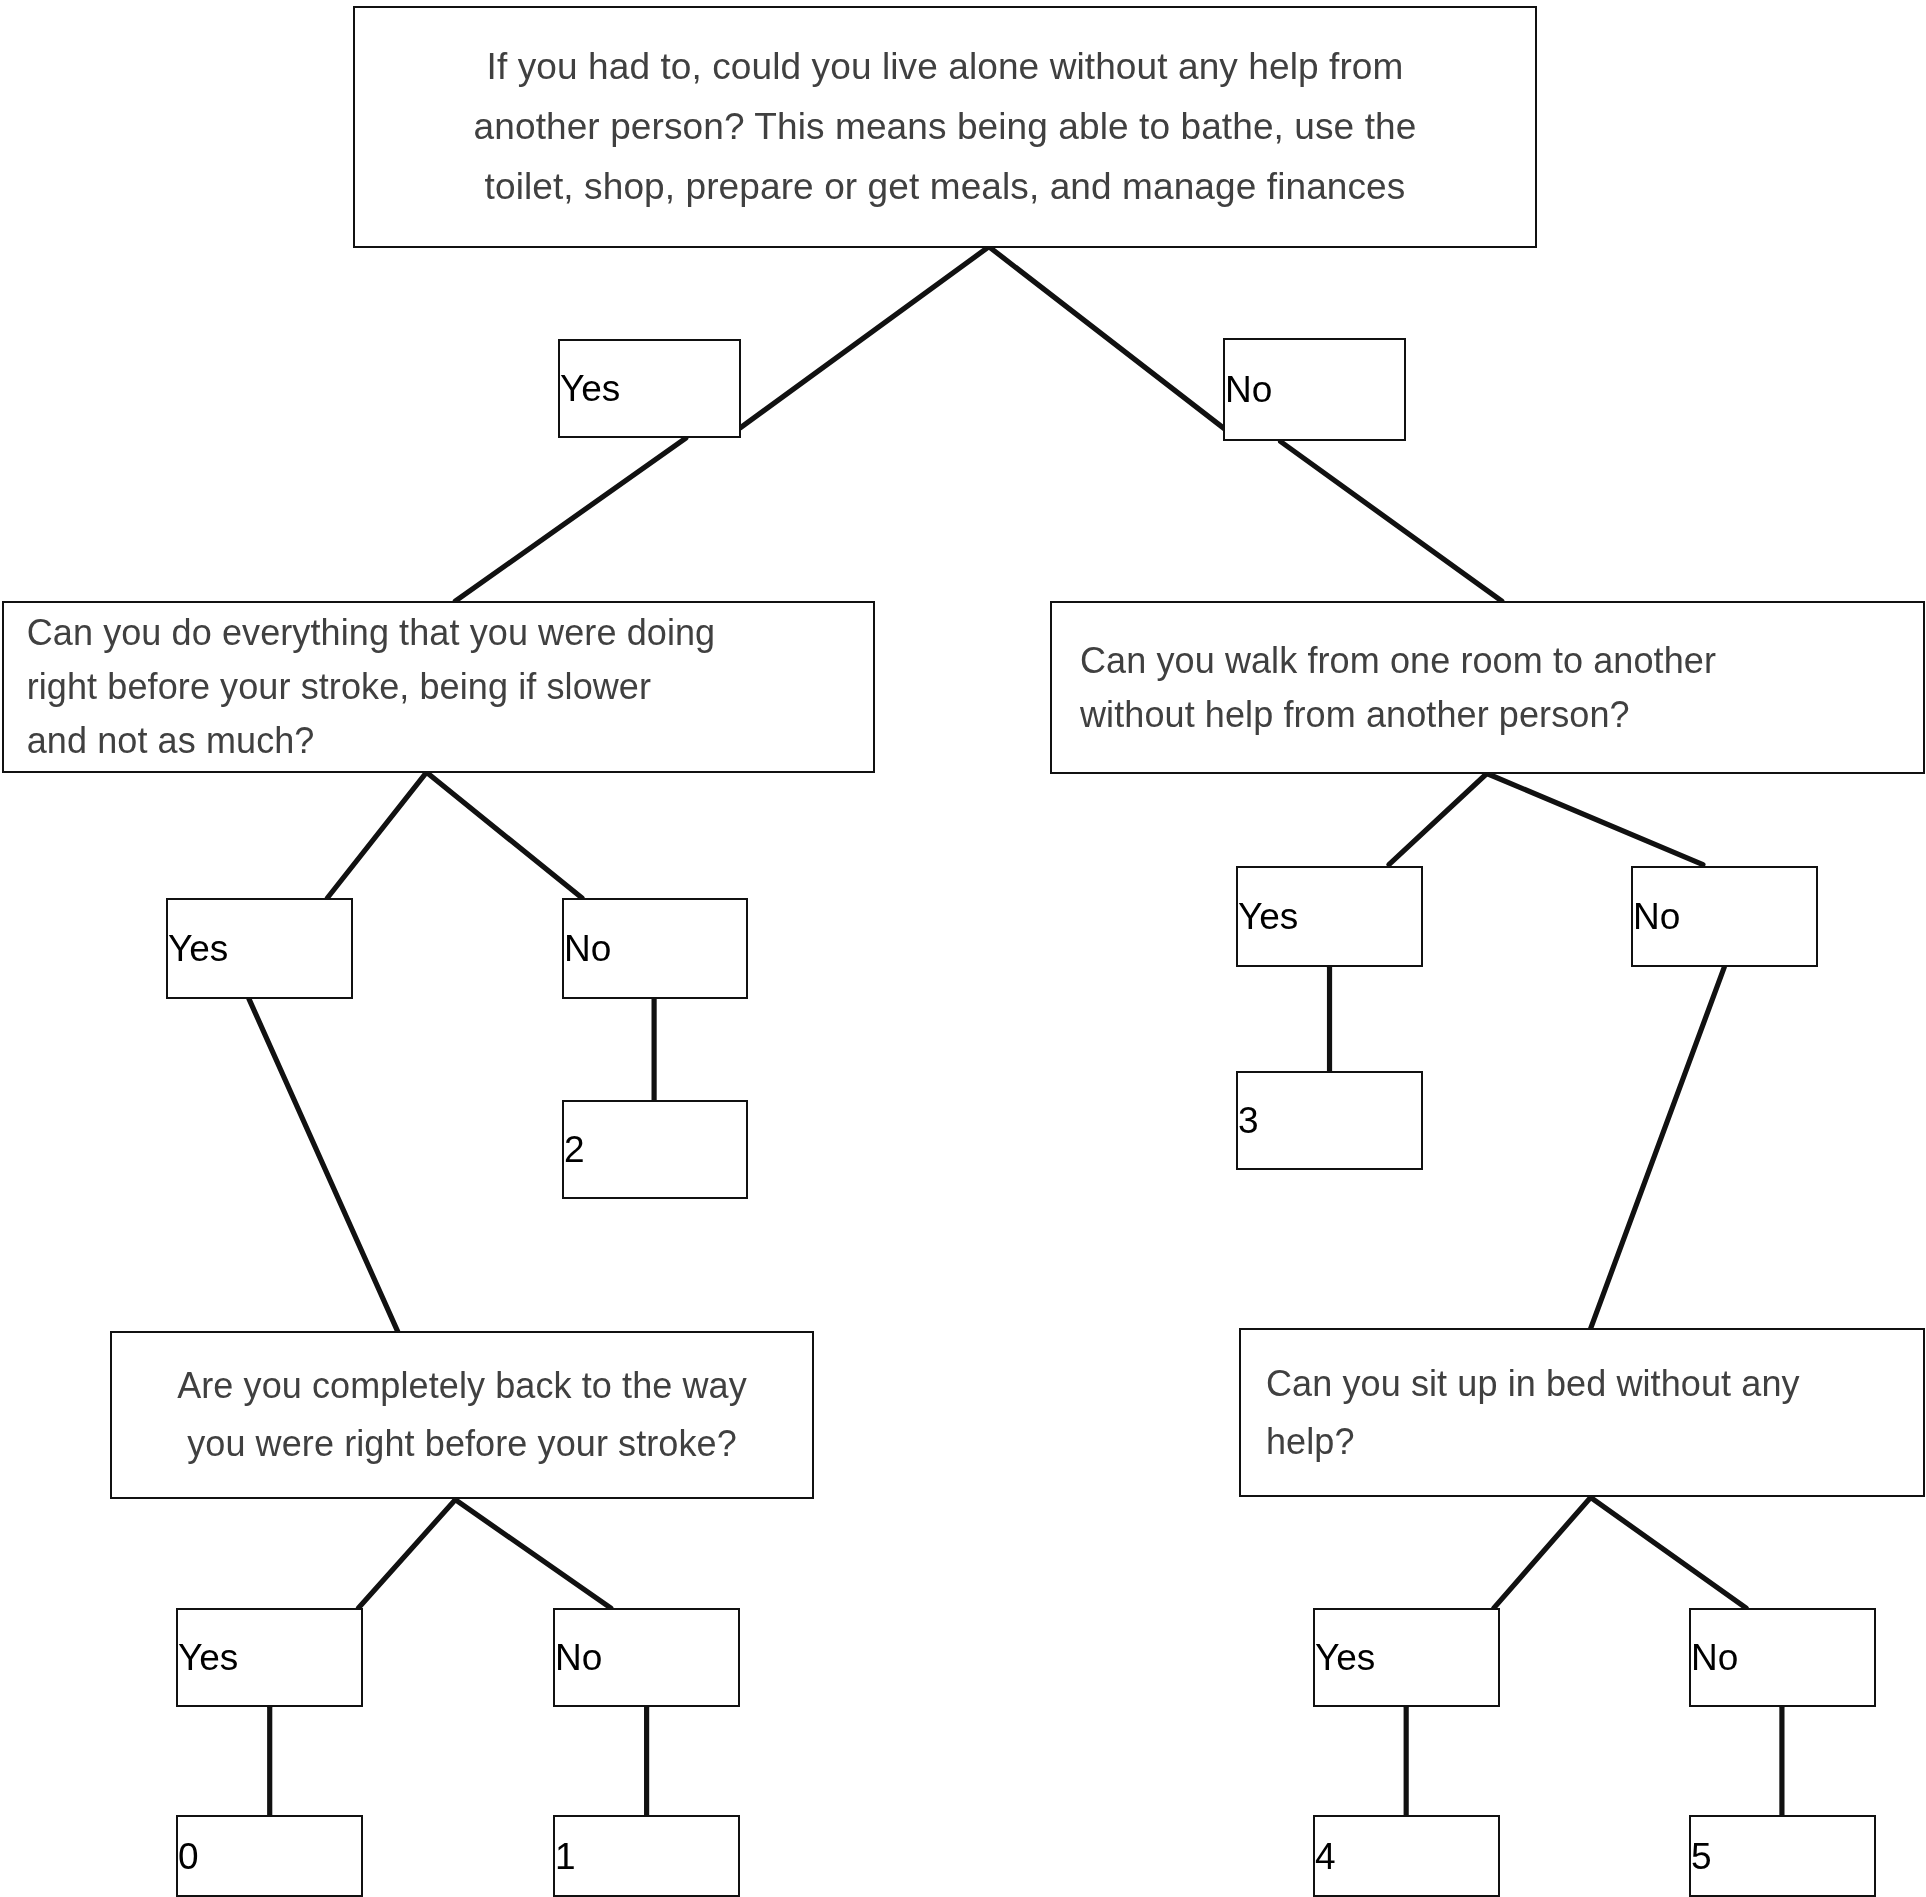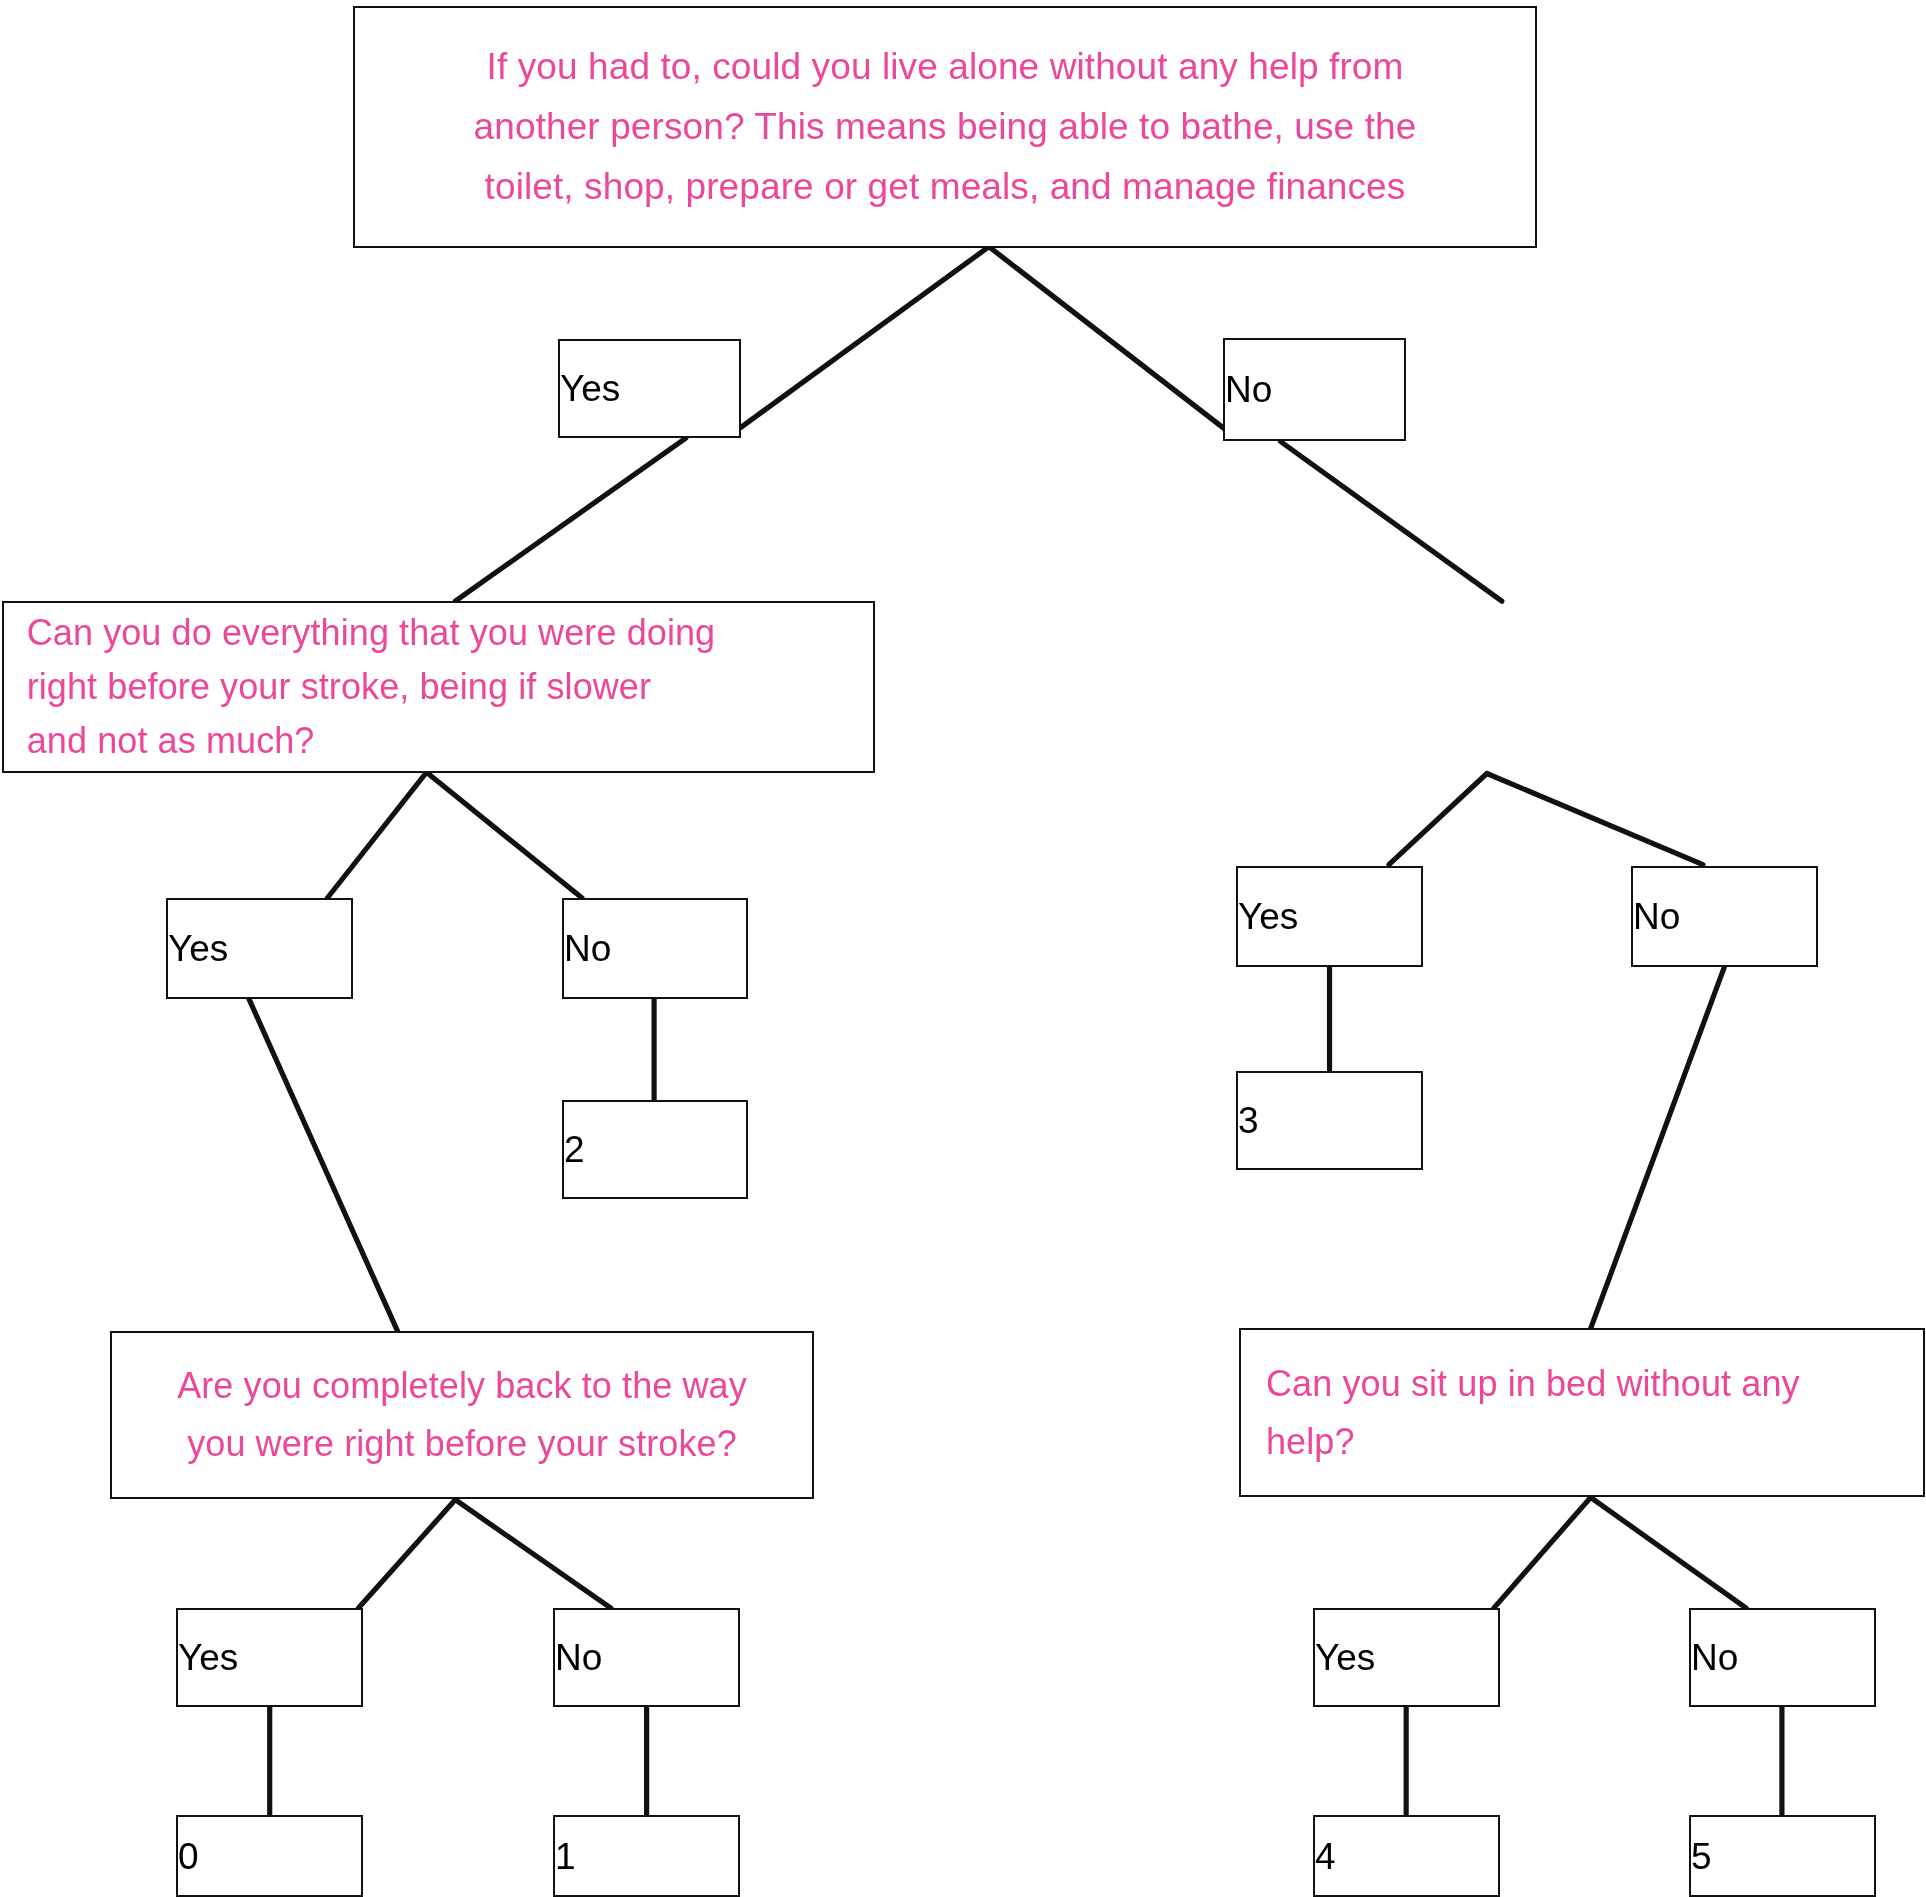--- a/index.html
+++ b/index.html
@@ -42,21 +42,21 @@
     align-items: center;
     justify-content: flex-start;
   }
   .qtext {
     display: block;
     width: 100%;
     font-size: 36px;
     line-height: 1.42;
     letter-spacing: 0.1px;
     white-space: pre-line;
-    color: #ec4899;
+    color: #404040;
   }
   .q-root .qtext  { text-align: center; padding: 0 19.6px; font-size: 37px; line-height: 1.62; }
   .q-left .qtext  { text-align: left;   padding: 0 0 0 23px;  line-height: 1.5; }
   .q-right .qtext { text-align: left;   padding: 0 0 0 28px;  line-height: 1.5; }
   .q-bl .qtext    { text-align: center; padding: 0 7px; line-height: 1.6; }
   .q-br .qtext    { text-align: left;   padding: 0 0 0 25px; line-height: 1.6; }
 
   
   .sbox .slabel {
     font-size: 37px;
@@ -122,20 +122,24 @@
   <div class="node sbox" style="left:1223px; top:338px; width:183px; height:103px;">
     <span class="slabel">No</span>
   </div>
 
   <div class="node qbox q-left" style="left:1.7px; top:601px; width:873px; height:172px;">
     <span class="qtext">Can you do everything that you were doing
  right before your stroke, being if slower
 and not as much?</span>
   </div>
 
+  <div class="node qbox q-right" style="left:1050px; top:601px; width:875px; height:173px;">
+    <span class="qtext">Can you walk from one room to another
+ without help from another person?</span>
+  </div>
 
   <div class="node sbox" style="left:166px; top:898px; width:187px; height:101px;">
     <span class="slabel">Yes</span>
   </div>
 
   <div class="node sbox" style="left:562px; top:898px; width:186px; height:101px;">
     <span class="slabel">No</span>
   </div>
 
   <div class="node sbox score" style="left:562px; top:1100px; width:186px; height:99px;">

